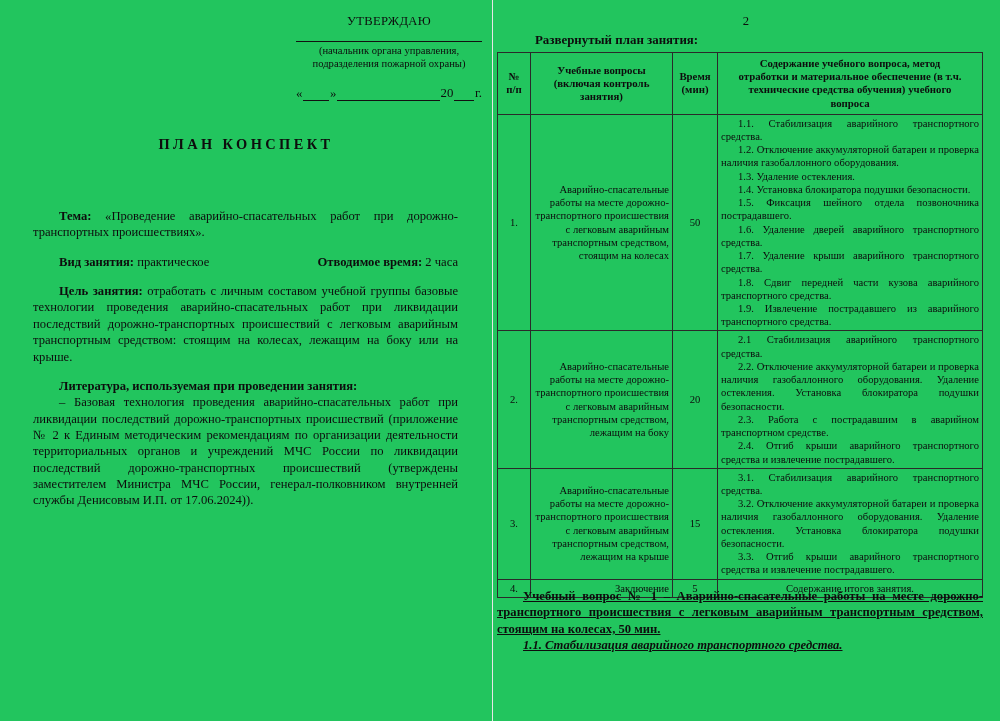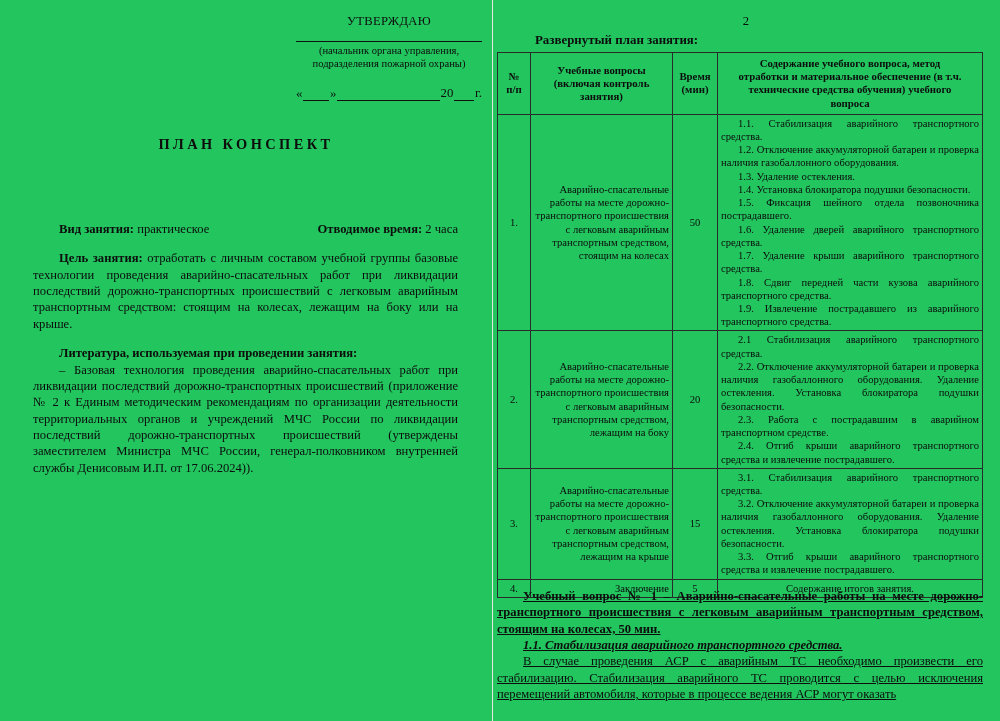--- a/index.html
+++ b/index.html
@@ -219,20 +219,24 @@
       <span class="blank blank-sm"></span>
       <span>г.</span>
     </div>
   </div>
 
   <div class="doc-title">ПЛАН КОНСПЕКТ</div>
 
 
   <div class="left-body">
 
+    <p class="para indent">
+      <span class="b">Тема:</span>
+      <span>«Проведение аварийно-спасательных работ при дорожно-транспортных происшествиях».</span>
+    </p>
 
     <div class="gap"></div>
 
     <div class="row-split">
       <span class="left-part">
         <span class="b">Вид занятия:</span>
         <span>практическое</span>
       </span>
       <span>
         <span class="b">Отводимое время:</span>
@@ -341,16 +345,15 @@
           <p>Содержание итогов занятия.</p>
         </td>
       </tr>
 
     </tbody>
   </table>
 
   <div class="right-body">
     <p class="para indent b">Учебный вопрос № 1 – Аварийно-спасательные работы на месте дорожно-транспортного происшествия с легковым аварийным транспортным средством, стоящим на колесах, 50 мин.</p>
     <p class="para indent bi">1.1. Стабилизация аварийного транспортного средства.</p>
-    <p class="para indent">В случае проведения АСР с аварийным ТС необходимо произвести его стабилизацию. Стабилизация аварийного ТС проводится с целью исключения перемещений автомобиля, которые в процессе ведения АСР могут оказать</p>
   </div>
 
 </div>
 
 </body></html>

